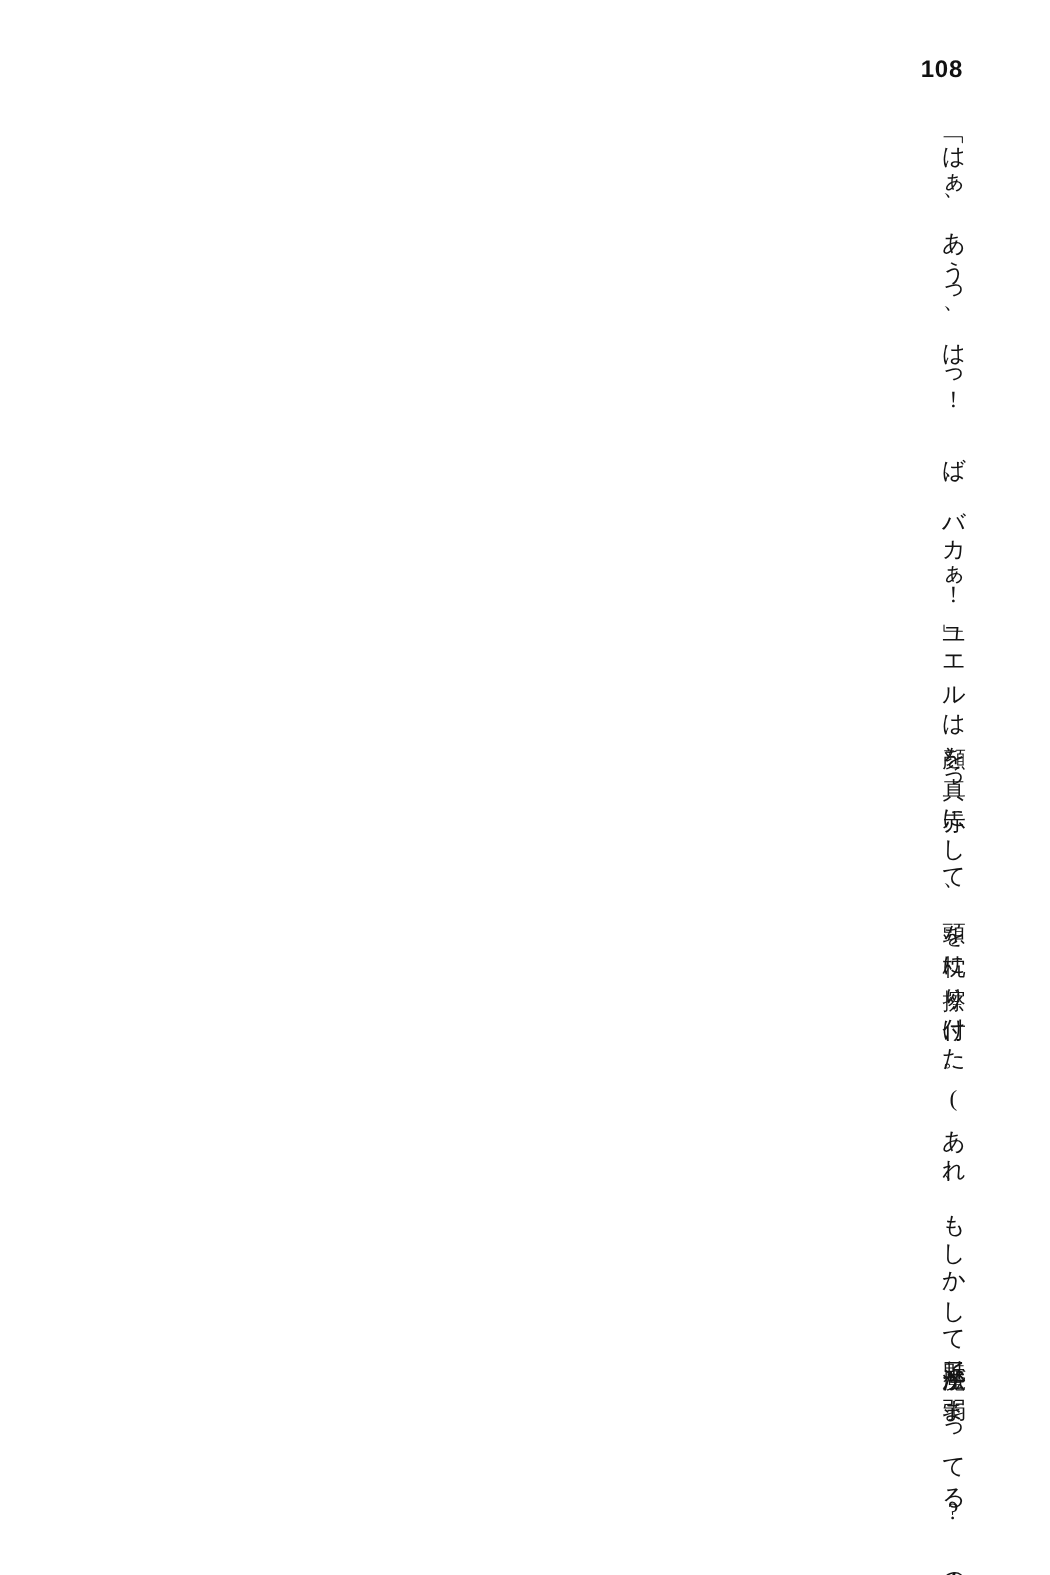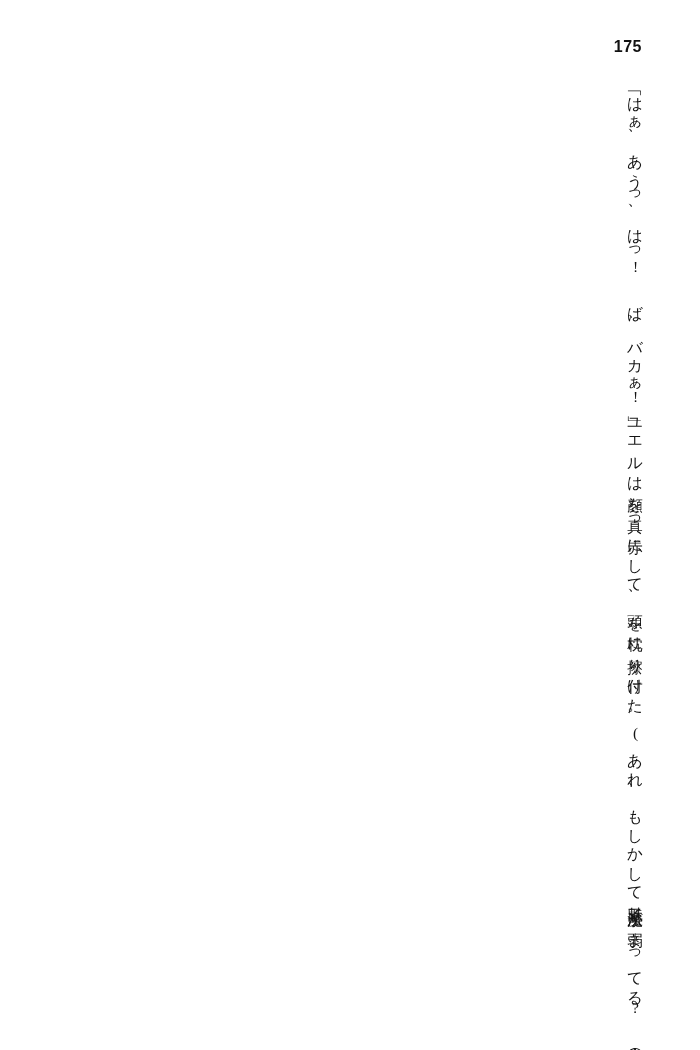--- a/index.html
+++ b/index.html
@@ -56,21 +56,21 @@
     height: 100%;
     white-space: pre;
     color: #141414;
   }
 </style>
 </head>
 <body>
 
 <div class="page">
 
-  <div class="page-number">175</div>
+  <div class="page-number">108</div>
 
   <div class="text-body">
     <div class="line">「はぁ、あうっ、はっ!　ば、バカぁ!」</div>
     <div class="line">ユエルは顔を真っ赤にして、頭を枕に擦り付けた。</div>
     <div class="line">(あれ、もしかして魅了魔法が弱まってる?　今の言葉は操られた俺じゃなく、いつもの</div>
 
   </div>
 
 </div>
 

